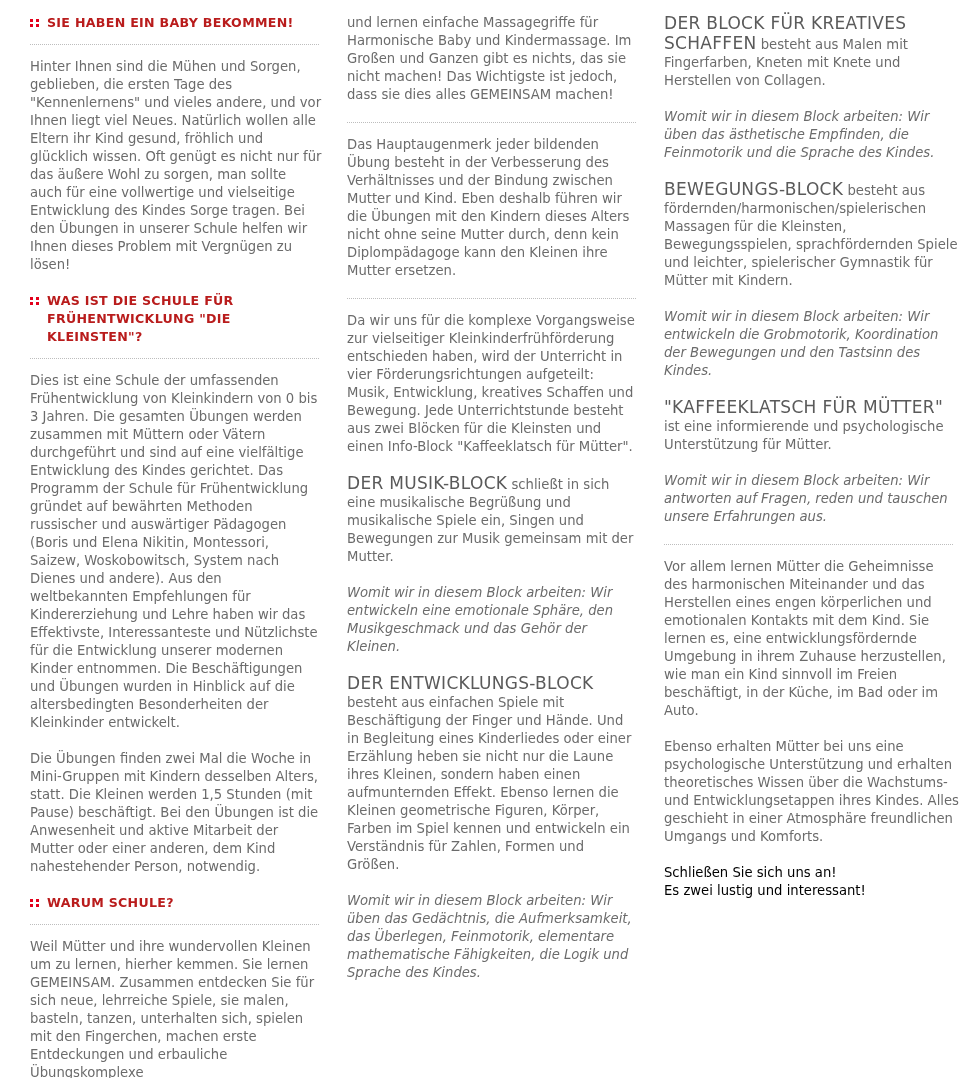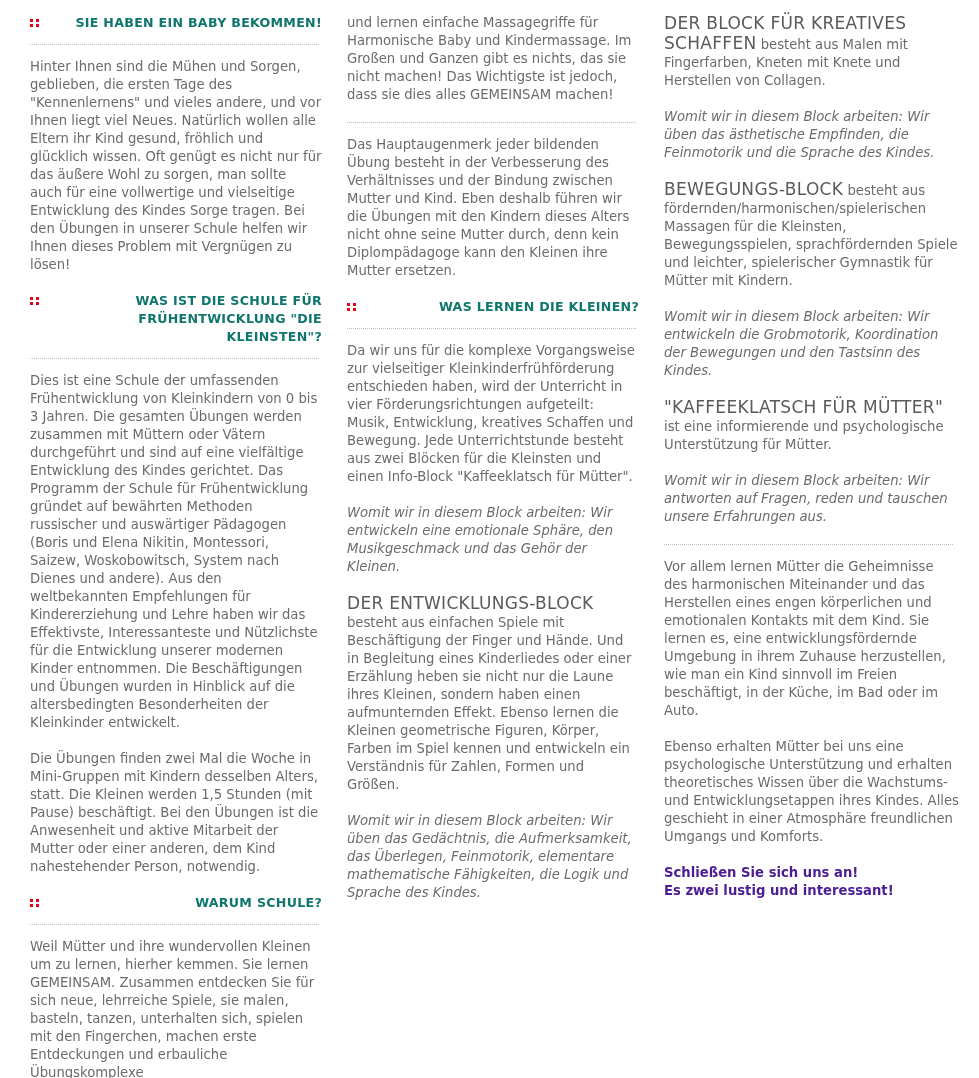--- a/index.html
+++ b/index.html
@@ -13,27 +13,26 @@
   .col {
     position: absolute; top: 14px;
   }
   #col1 { left: 30px; width: 292px; }
   #col2 { left: 347px; width: 292px; }
   #col3 { left: 664px; width: 296px; }
   .heading {
     position: relative;
     font-weight: bold;
     text-transform: uppercase;
-    color: #0f766e;
+    color: #b91c1c;
     font-size: 12.6px;
     letter-spacing: 0.3px;
     padding-left: 17px;
     line-height: 18px;
     margin: 0;
-    text-align: right;
   }
   .bullet {
     position: absolute; left: 0; top: 4px;
     width: 9px; height: 9px;
   }
   .bullet i {
     position: absolute; width: 3px; height: 3px; background: #e3001b;
   }
   .bullet i:nth-child(1) { left: 0; top: 1px; }
   .bullet i:nth-child(2) { left: 6px; top: 1px; }
@@ -41,21 +40,21 @@
   .bullet i:nth-child(4) { left: 6px; top: 6px; }
   .divider {
     border-top: 1px dotted #bdbdbd;
     height: 0;
     margin: 12px 0 13px 0;
     width: 289px;
   }
   p { margin: 0 0 18px 0; }
   .em { font-style: italic; }
   .b { font-weight: normal; color: #5a5a5a; text-transform: uppercase; font-size: 17px; letter-spacing: 0.3px; }
-  .closing { font-weight: bold; color: #4c1d95; margin: 0; }
+  .closing { font-weight: normal; color: #000000; margin: 0; }
   .section { margin-bottom: 4px; }
 </style>
 </head>
 <body>
 
 <div class="col" id="col1">
   <div class="section">
     <h2 class="heading">
       <span class="bullet">
           <i></i>
@@ -101,31 +100,23 @@
 
 <div class="col" id="col2">
   <p>und lernen einfache Massagegriffe für Harmonische Baby und Kindermassage. Im Großen und Ganzen gibt es nichts, das sie nicht machen! Das Wichtigste ist jedoch, dass sie dies alles GEMEINSAM machen!</p>
 
   <div class="section">
     <div class="divider"></div>
     <p>Das Hauptaugenmerk jeder bildenden Übung besteht in der Verbesserung des Verhältnisses und der Bindung zwischen Mutter und Kind. Eben deshalb führen wir die Übungen mit den Kindern dieses Alters nicht ohne seine Mutter durch, denn kein Diplompädagoge kann den Kleinen ihre Mutter ersetzen.</p>
   </div>
 
   <div class="section">
-    <h2 class="heading">
-      <span class="bullet">
-          <i></i>
-          <i></i>
-          <i></i>
-          <i></i>
-        </span>
-      <span>Was lernen die Kleinen?</span>
-    </h2>
     <div class="divider"></div>
     <p>Da wir uns für die komplexe Vorgangsweise zur vielseitiger Kleinkinderfrühförderung entschieden haben, wird der Unterricht in vier Förderungsrichtungen aufgeteilt: Musik, Entwicklung, kreatives Schaffen und Bewegung. Jede Unterrichtstunde besteht aus zwei Blöcken für die Kleinsten und einen Info-Block "Kaffeeklatsch für Mütter".</p>
+    <p><span class="b">Der Musik-Block</span><span> schließt in sich eine musikalische Begrüßung und musikalische Spiele ein, Singen und Bewegungen zur Musik gemeinsam mit der Mutter.</span></p>
     <p class="em">Womit wir in diesem Block arbeiten: Wir entwickeln eine emotionale Sphäre, den Musikgeschmack und das Gehör der Kleinen.</p>
     <p><span class="b">Der Entwicklungs-Block</span><span> besteht aus einfachen Spiele mit Beschäftigung der Finger und Hände. Und in Begleitung eines Kinderliedes oder einer Erzählung heben sie nicht nur die Laune ihres Kleinen, sondern haben einen aufmunternden Effekt. Ebenso lernen die Kleinen geometrische Figuren, Körper, Farben im Spiel kennen und entwickeln ein Verständnis für Zahlen, Formen und Größen.</span></p>
     <p class="em">Womit wir in diesem Block arbeiten: Wir üben das Gedächtnis, die Aufmerksamkeit, das Überlegen, Feinmotorik, elementare mathematische Fähigkeiten, die Logik und Sprache des Kindes.</p>
   </div>
 </div>
 
 <div class="col" id="col3">
   <p><span class="b">Der Block für kreatives Schaffen</span><span> besteht aus Malen mit Fingerfarben, Kneten mit Knete und Herstellen von Collagen.</span></p>
   <p class="em">Womit wir in diesem Block arbeiten: Wir üben das ästhetische Empfinden, die Feinmotorik und die Sprache des Kindes.</p>
   <p><span class="b">Bewegungs-Block</span><span> besteht aus fördernden/harmonischen/spielerischen Massagen für die Kleinsten, Bewegungsspielen, sprachfördernden Spiele und leichter, spielerischer Gymnastik für Mütter mit Kindern.</span></p>

